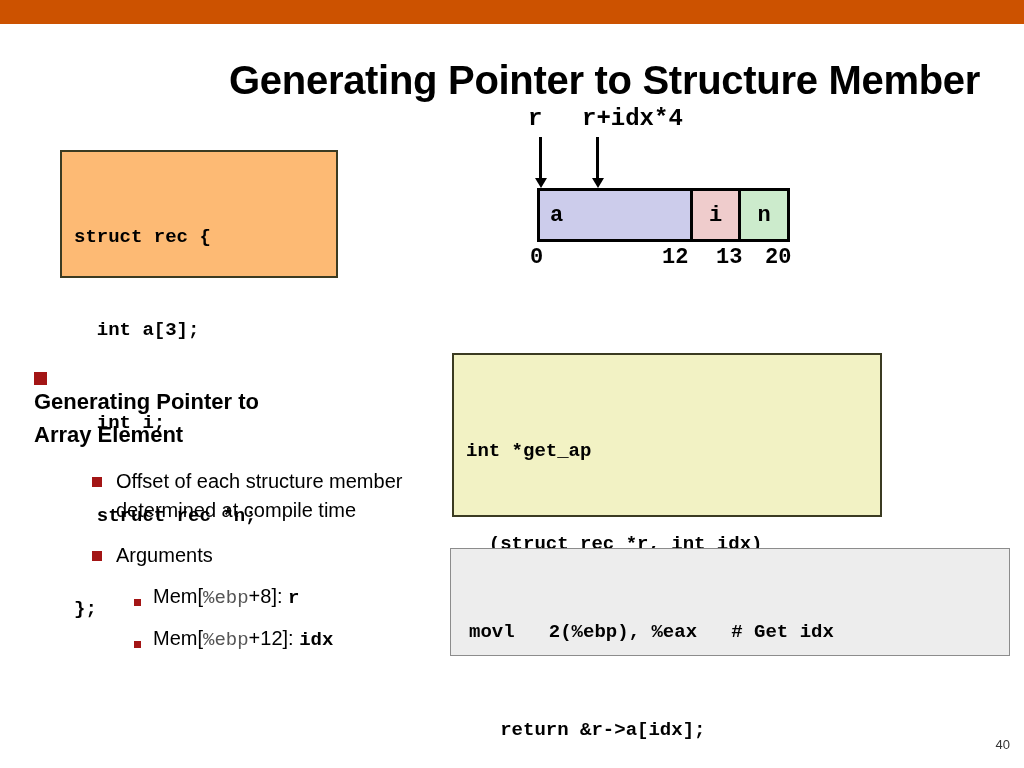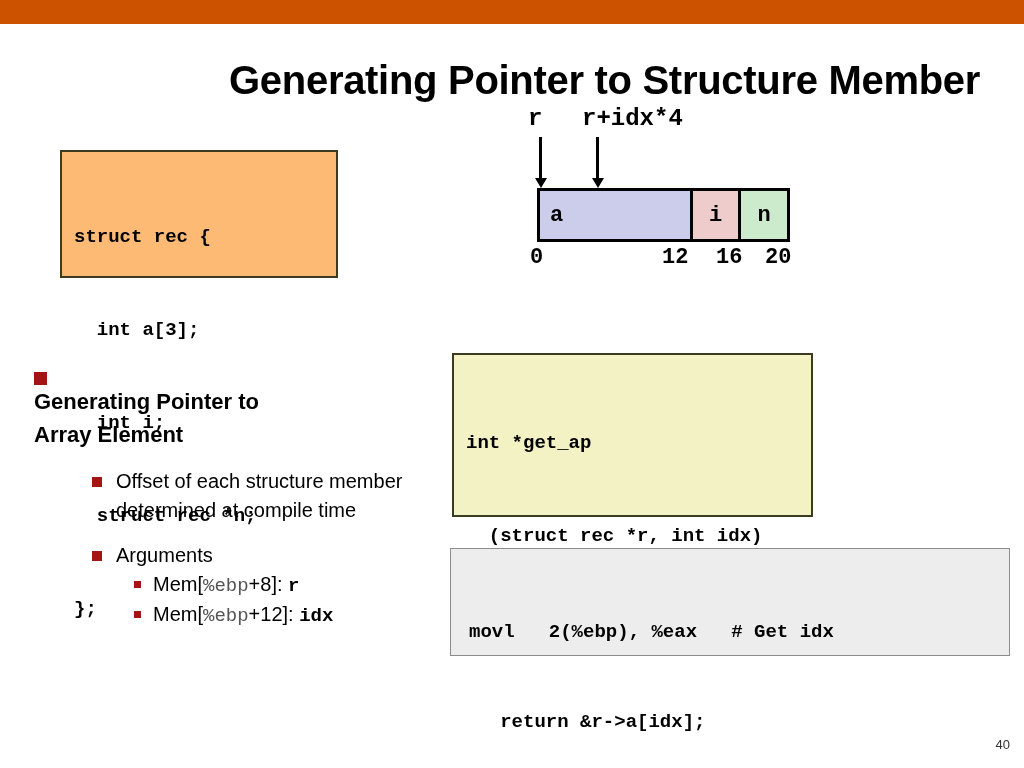--- a/index.html
+++ b/index.html
@@ -58,27 +58,27 @@
     background: #fdba74;
     border: 2px solid #3B3B22;
     font-size: 19px;
     line-height: 31px;
     padding: 8px 0 0 12px;
   }
 
   #cfunc-box {
     left: 452px;
     top: 353px;
-    width: 361px;
+    width: 430px;
     height: 164px;
     background: #F2F2C4;
     border: 2px solid #3B3B22;
     font-size: 19px;
     line-height: 31px;
-    padding: 11px 0 0 12px;
+    padding: 19px 0 0 12px;
   }
 
   #asm-box {
     left: 450px;
     top: 548px;
     width: 560px;
     height: 108px;
     background: #EDEDED;
     border: 1px solid #8C8C8C;
     font-size: 19px;
@@ -178,21 +178,21 @@
     width: 10px; height: 10px;
     margin-top: 10px;
     margin-right: 14px;
   }
   .lvl2 .bullet-text {
     font-size: 20px;
     line-height: 29px;
     color: #000;
     width: 290px;
   }
-  .lvl3 { margin-left: 100px; margin-top: 0; }
+  .lvl3 { margin-left: 100px; margin-top: 12px; align-items: center; }
   .lvl3 .bullet-marker {
     width: 7px; height: 7px;
     margin-top: 11px;
     margin-right: 12px;
   }
   .lvl3 .bullet-text {
     font-size: 20px;
     line-height: 28px;
     color: #000;
     white-space: nowrap;
@@ -243,21 +243,21 @@
   <div class="arrow" style="left:96px; top:32px; height:42px;"></div>
 
   <div class="mem-strip" style="left:37px; top:83px; width:253px;">
     <div class="mem-cell seg-a" style="width:150px;">a</div>
     <div class="mem-cell seg-i" style="width:48px;">i</div>
     <div class="mem-cell seg-n" style="width:49px;">n</div>
   </div>
 
   <div class="offset-label" style="left:30px; top:140px;">0</div>
   <div class="offset-label" style="left:162px; top:140px;">12</div>
-  <div class="offset-label" style="left:216px; top:140px;">16</div>
+  <div class="offset-label" style="left:216px; top:140px;">13</div>
   <div class="offset-label" style="left:265px; top:140px;">20</div>
 </div>
 
 <div id="bullets">
 
   <div class="bullet-row lvl1">
     <div class="bullet-marker"></div>
     <div class="bullet-text">Generating Pointer to Array Element</div>
   </div>
 

